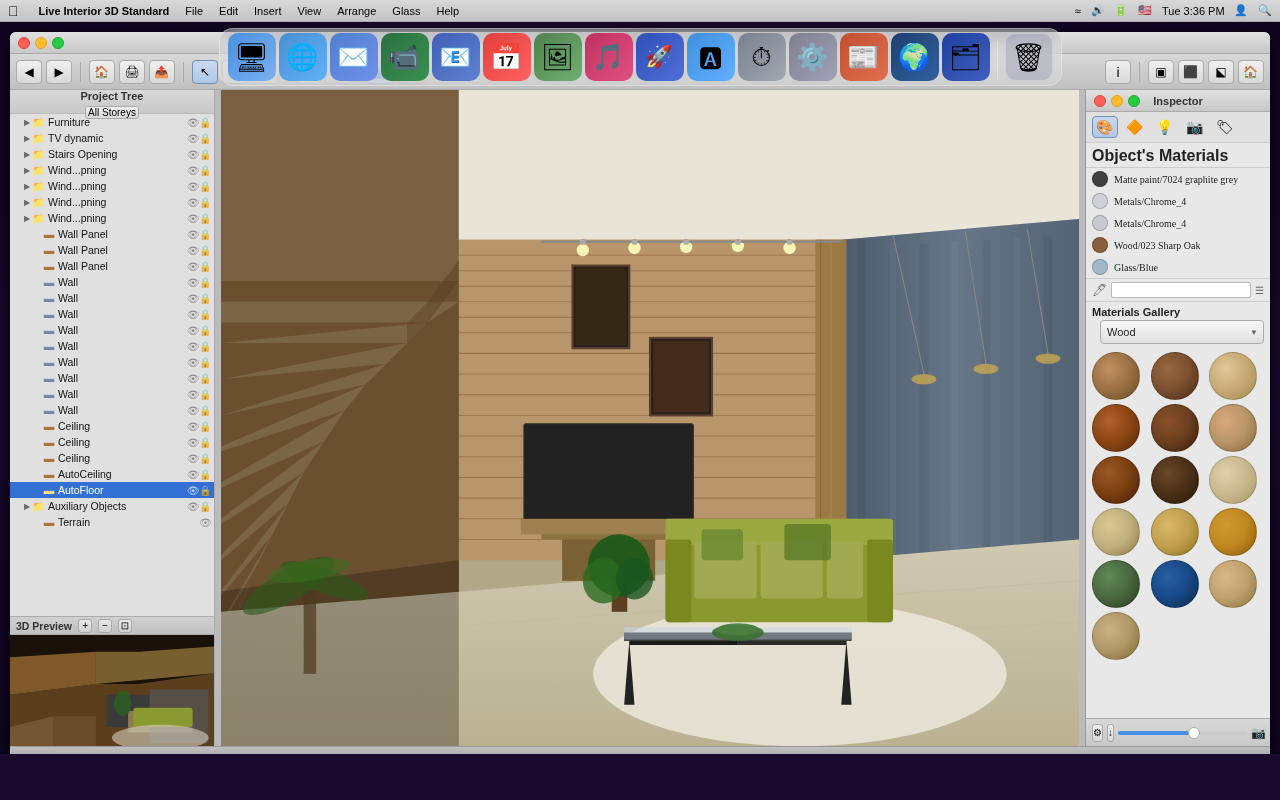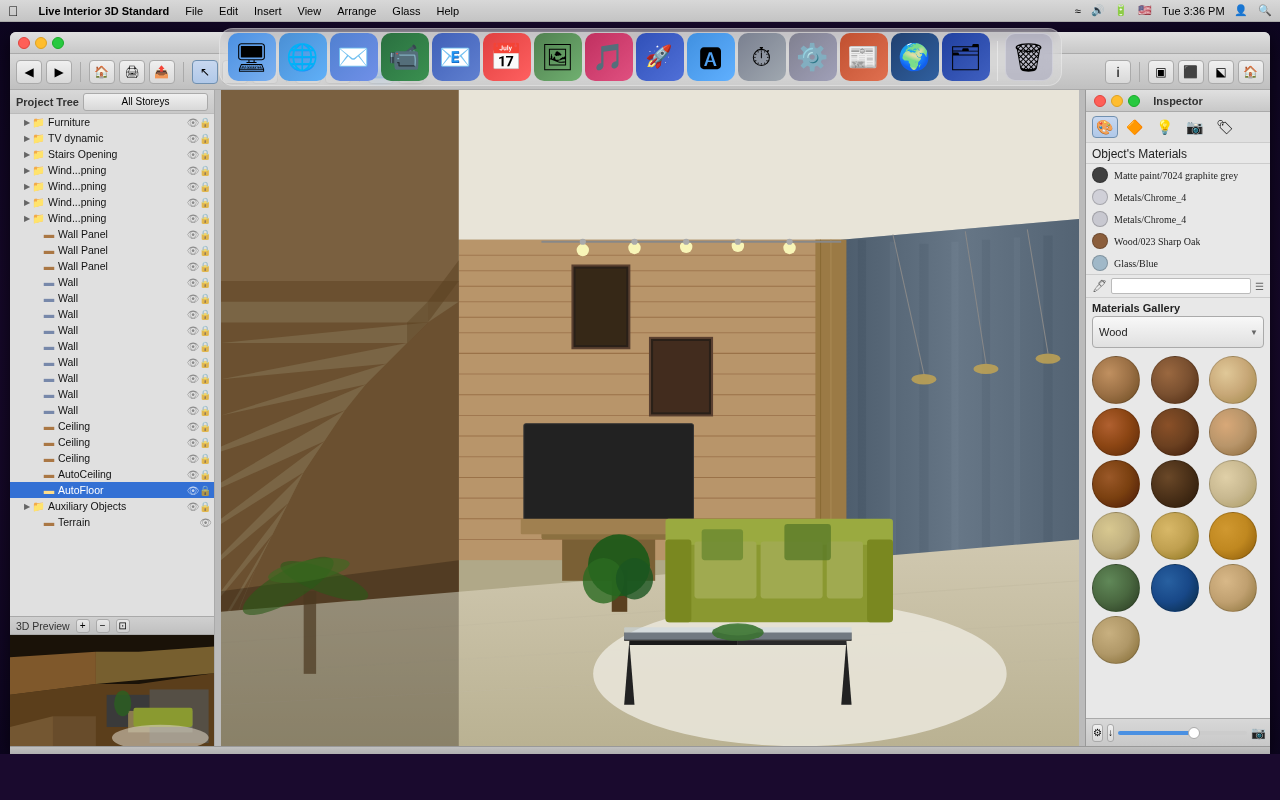--- a/index.html
+++ b/index.html
@@ -162,20 +162,21 @@
     }
 
     .project-tree-header {
       height: 24px;
       background: linear-gradient(to bottom, #d8d8d8, #c8c8c8);
       border-bottom: 1px solid #bbb;
       display: flex;
       align-items: center;
       padding: 0 6px;
       gap: 4px;
+      flex-direction: column;
     }
     .project-tree-label {
       font-size: 11px;
       font-weight: 600;
       color: #333;
     }
     .storeys-select {
       flex: 1;
       height: 18px;
       font-size: 10px;
@@ -254,21 +255,21 @@
       height: 18px;
       background: linear-gradient(to bottom, #d0d0d0, #c0c0c0);
       border-bottom: 1px solid #aaa;
       display: flex;
       align-items: center;
       padding: 0 6px;
       gap: 6px;
     }
     .preview-label {
       font-size: 10.5px;
-      font-weight: 400;
+      font-weight: 700;
       color: #333;
     }
     .preview-zoom-btn {
       width: 14px;
       height: 14px;
       border-radius: 3px;
       background: linear-gradient(to bottom, #e8e8e8, #d0d0d0);
       border: 1px solid #aaa;
       display: flex;
       align-items: center;
@@ -352,22 +353,22 @@
       cursor: pointer;
       font-size: 14px;
     }
     .insp-icon.active {
       background: linear-gradient(to bottom, #c8d8f0, #b0c8e8);
       border: 1px solid #7090b0;
     }
 
     
     .materials-header {
-      font-size: 12px;
-      font-weight: 400;
+      font-size: 16px;
+      font-weight: 700;
       color: #222;
       padding: 4px 6px 2px 6px;
       border-bottom: 1px solid #ccc;
     }
 
     .material-row {
       display: flex;
       align-items: center;
       padding: 2px 6px;
       gap: 6px;
@@ -543,29 +544,30 @@
     }
 
     .gallery-dropdown-wrapper {
       display: flex;
       align-items: center;
       padding: 0 6px 4px 6px;
       position: relative;
     }
     .gallery-dropdown-wrapper select {
       width: 100%;
-      height: 32px;
+      height: 24px;
       font-size: 11px;
       background: linear-gradient(to bottom, #f8f8f8, #e0e0e0);
       border: 1px solid #aaa;
       border-radius: 4px;
       padding: 0 20px 0 6px;
       appearance: none;
       -webkit-appearance: none;
       color: #222;
+      margin-left: 8px;
     }
     .gallery-dropdown-wrapper::after {
       content: '▼';
       position: absolute;
       right: 12px;
       font-size: 8px;
       color: #666;
       pointer-events: none;
     }
 

